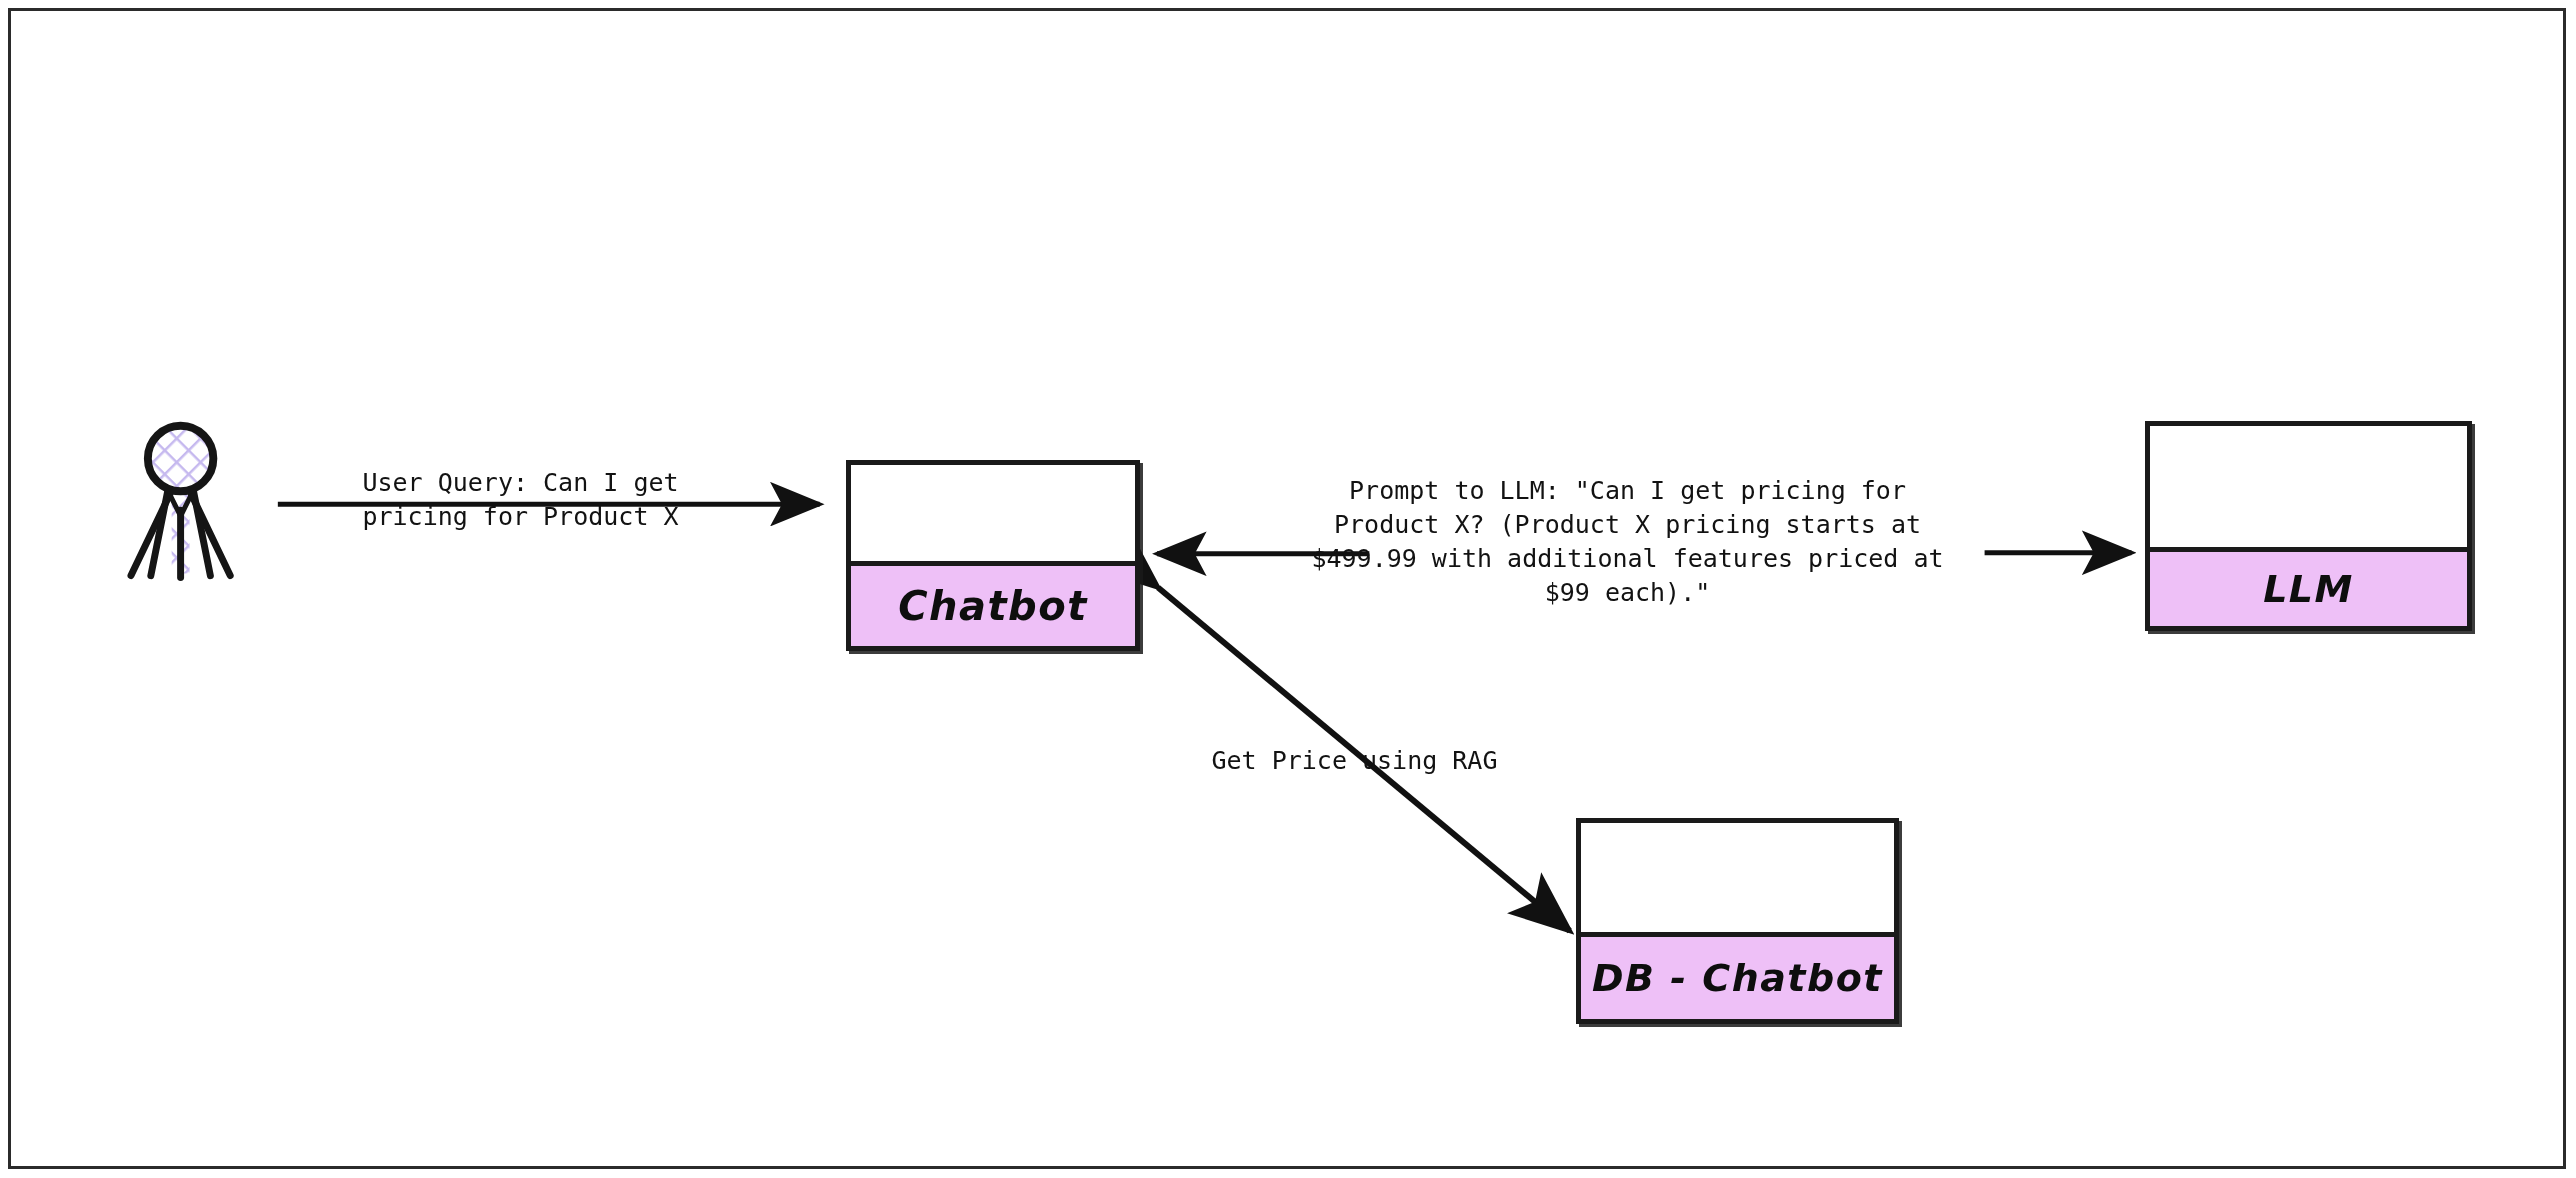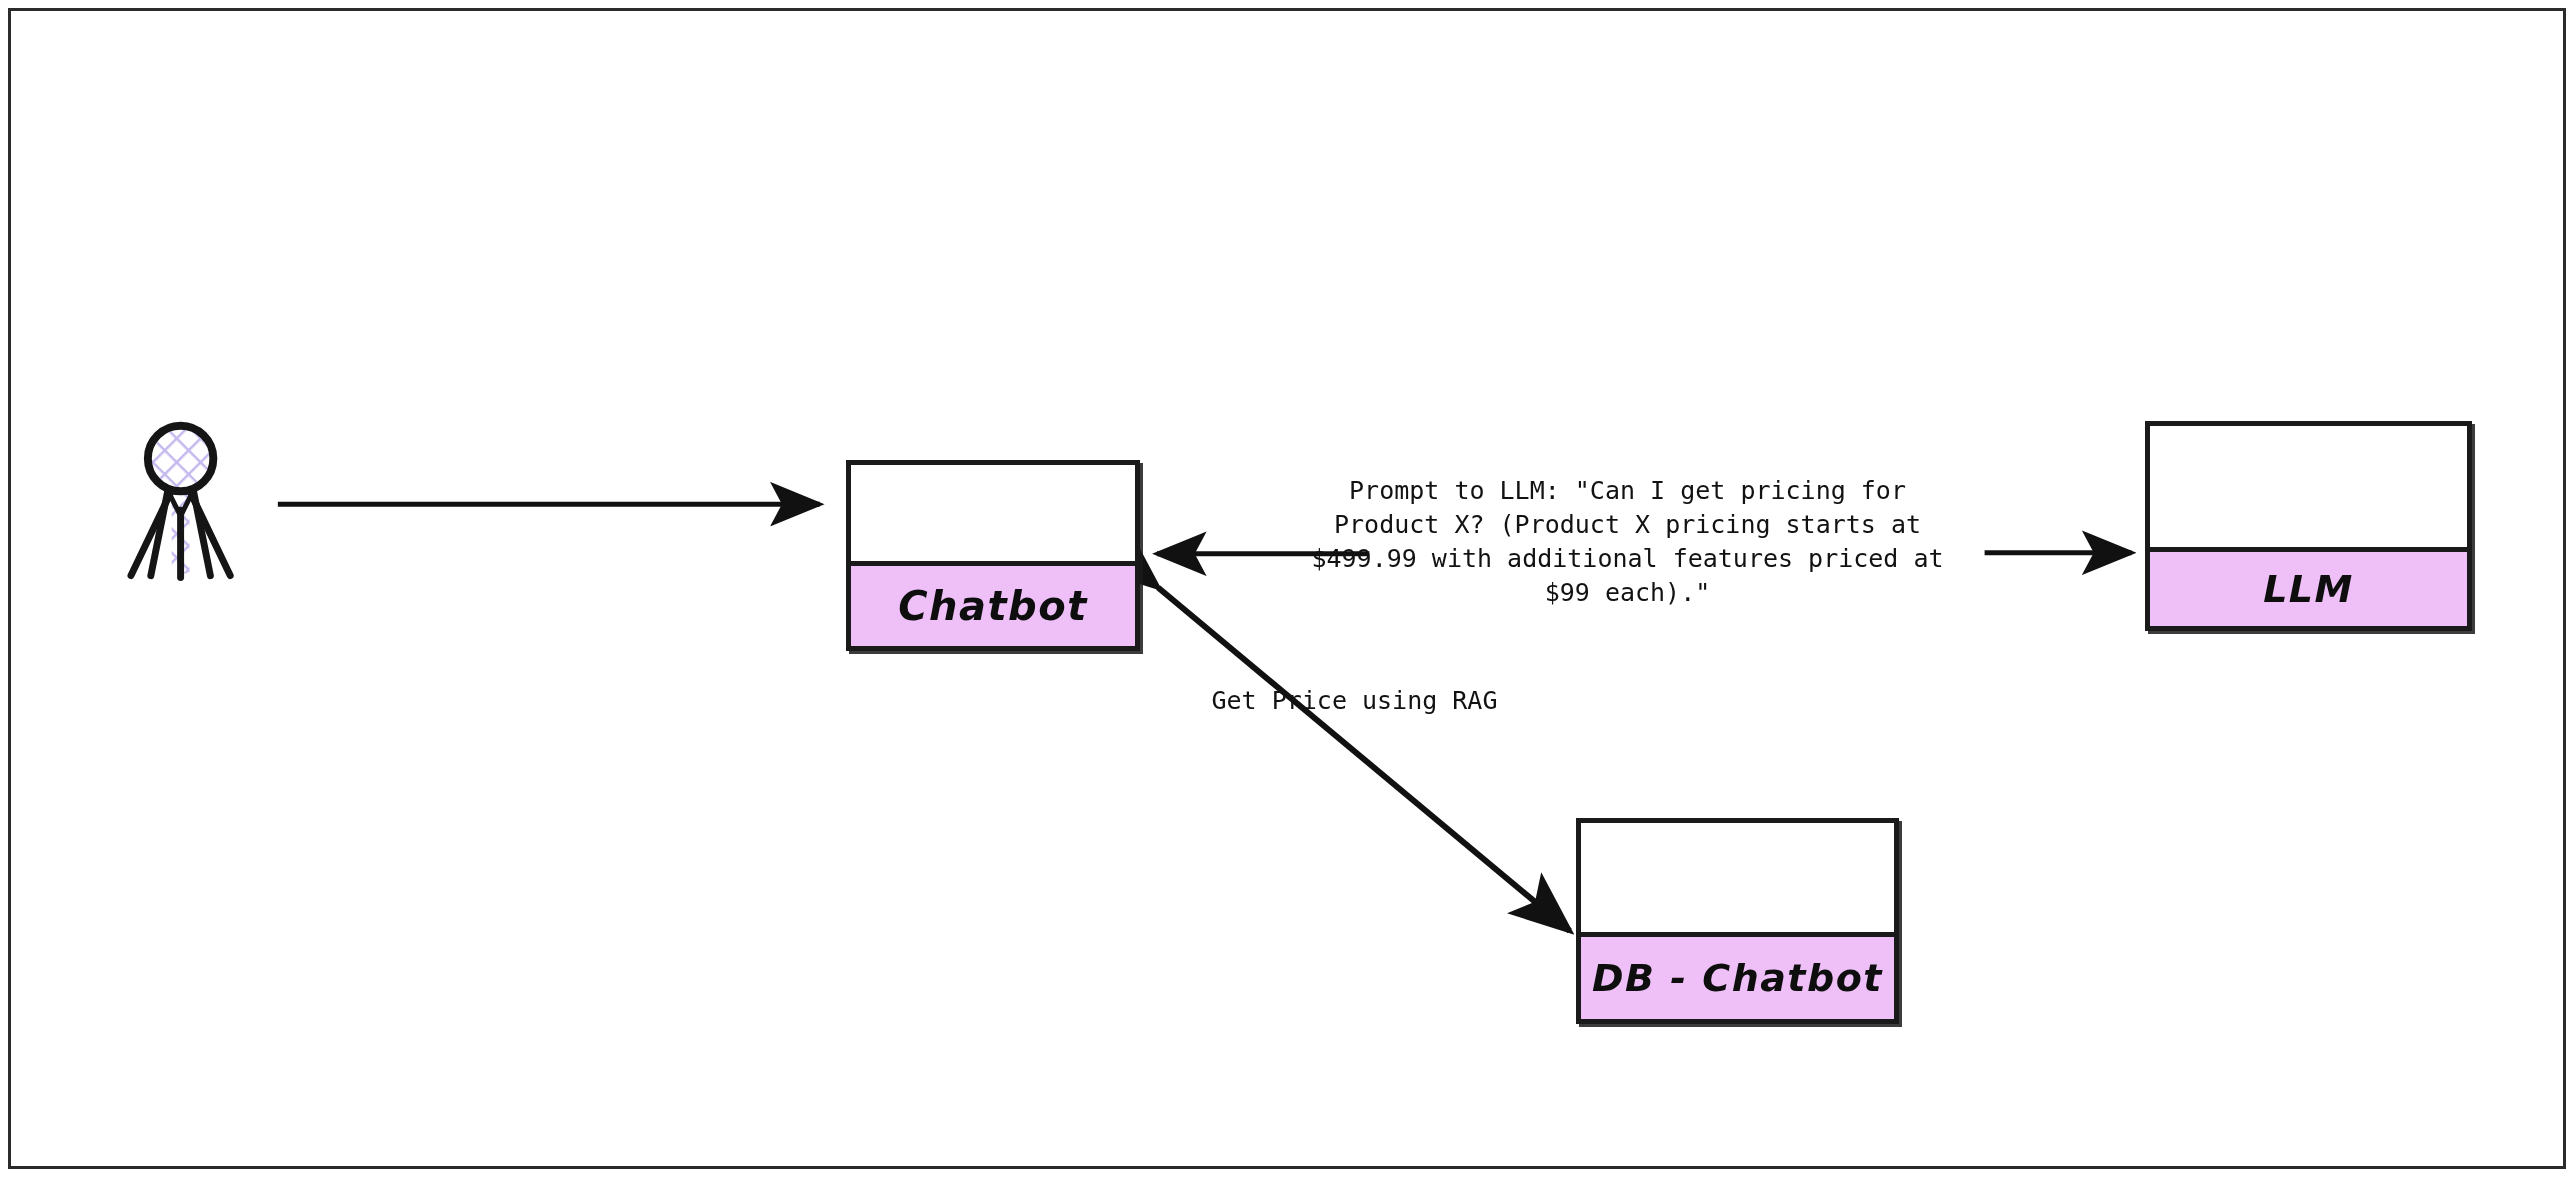--- a/index.html
+++ b/index.html
@@ -130,21 +130,21 @@
     top: 466px;
     width: 387px;
   }
   #label-prompt-llm {
     left: 1280px;
     top: 474px;
     width: 695px;
   }
   #label-rag {
     left: 1176px;
-    top: 684px;
+    top: 744px;
     width: 357px;
   }
 </style>
 </head>
 <body>
 
 <div id="canvas">
 
   <div id="frame"></div>
 
@@ -215,20 +215,22 @@
       <span class="node-title">LLM</span>
     </div>
   </div>
 
   <div id="node-db" class="node">
     <div class="node-band">
       <span class="node-title">DB - Chatbot</span>
     </div>
   </div>
 
+  <div id="label-user-query" class="edge-label">User Query: Can I get
+pricing for Product X</div>
 
   <div id="label-prompt-llm" class="edge-label">Prompt to LLM: "Can I get pricing for
 Product X? (Product X pricing starts at
 $499.99 with additional features priced at
 $99 each)."</div>
 
   <div id="label-rag" class="edge-label">Get Price using RAG</div>
 
 </div>
 

